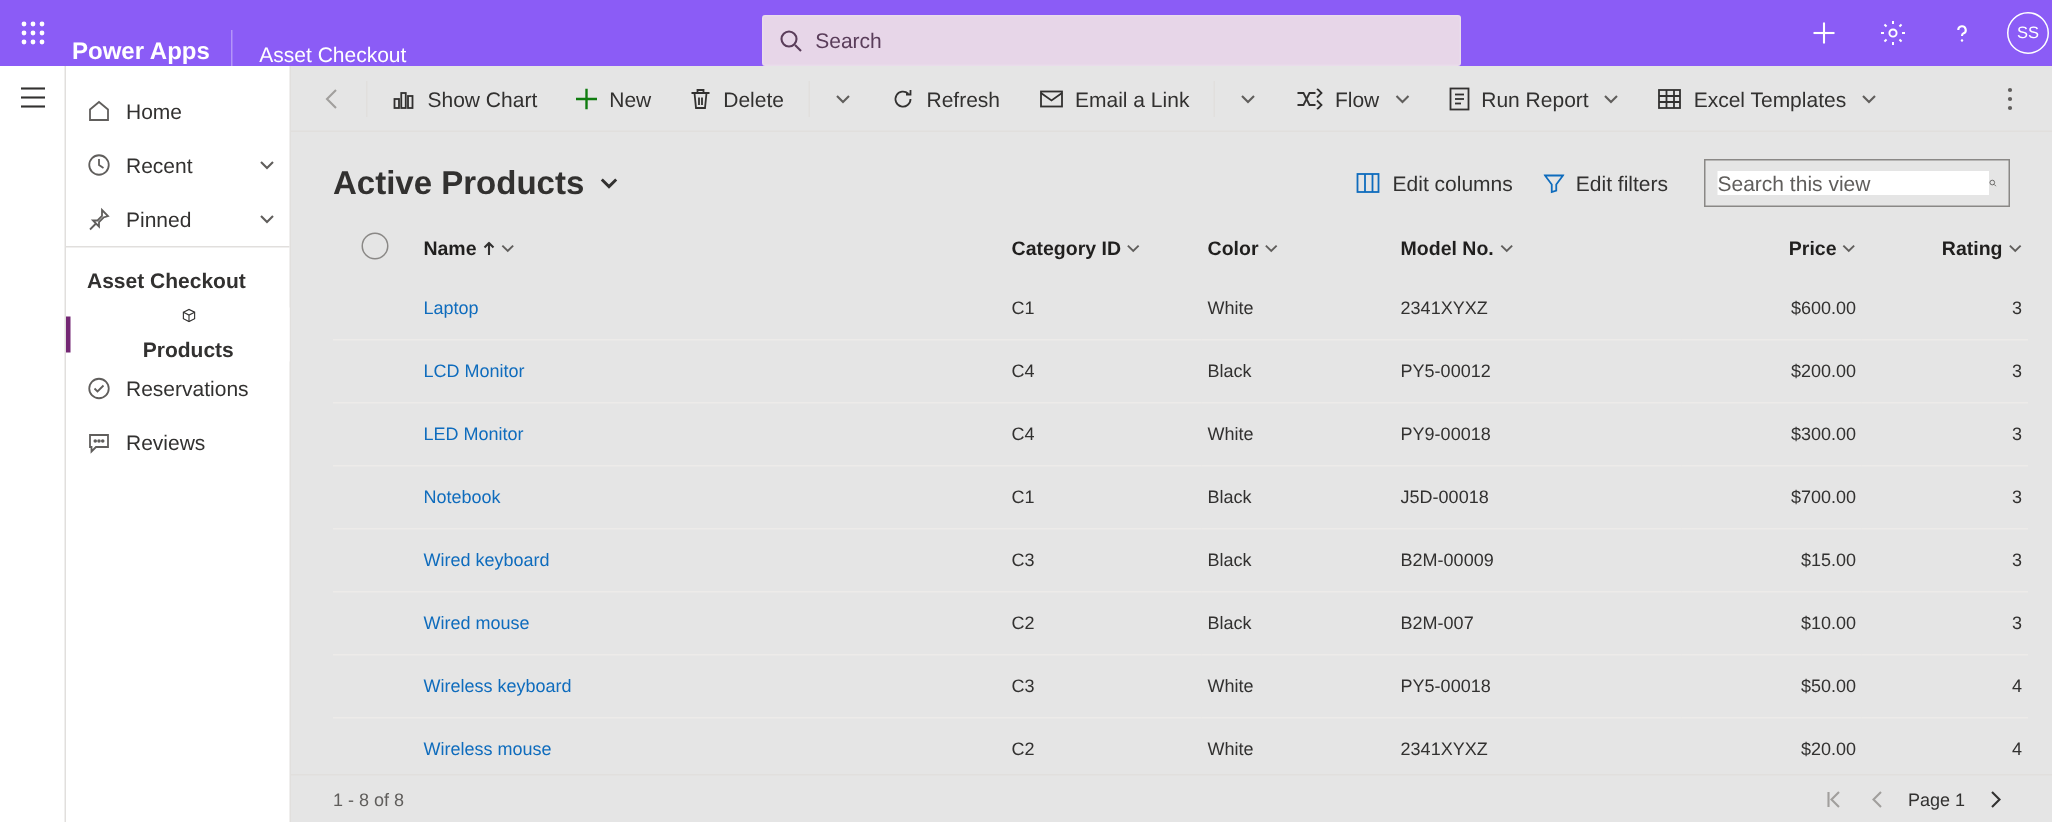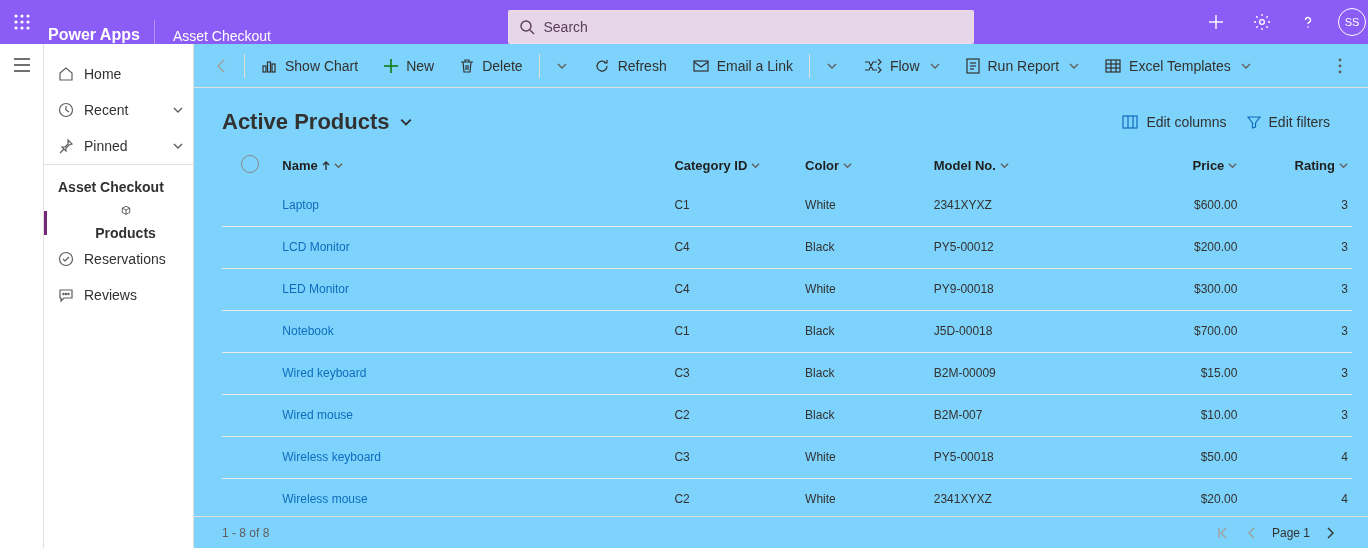--- a/index.html
+++ b/index.html
@@ -26,21 +26,21 @@
 
   .side { width: 150px; border-right: 1px solid #e1dfdd; display: flex; flex-direction: column; padding-top: 12px; }
   .navitem { height: 36px; display: flex; align-items: center; padding: 0 10px 0 14px; gap: 10px; cursor: pointer; position: relative; }
   .navitem .lbl { flex: 1; }
   .navhead { font-weight: 600; padding: 14px 14px 10px 14px; font-size: 14px; }
   .subitem { height: 36px; display: flex; align-items: center; padding-left: 14px; gap: 10px; cursor: pointer; position: relative; }
   .subitem.active { background: #fff; font-weight: 600; flex-direction: column; }
   .subitem.active::before { content: ""; position: absolute; left: 0; top: 6px; bottom: 6px; width: 3px; background: #742774; }
   .side .block2 { border-top: 1px solid #e1dfdd; }
 
-  .main { flex: 1; display: flex; flex-direction: column; background: #7dd3fc; min-width: 0; }
+  .main { flex: 1; display: flex; flex-direction: column; background: #e5e5e5; min-width: 0; }
   .cmdbar { height: 44px; border-bottom: 1px solid #e1dfdd; display: flex; align-items: center; padding: 0 10px; gap: 2px; }
   .iconbtn { height: 44px; min-width: 36px; padding: 0 8px; display: flex; align-items: center; justify-content: center; cursor: pointer; }
   .cmd { height: 44px; display: flex; align-items: center; gap: 8px; padding: 0 12px; cursor: pointer; white-space: nowrap; }
   .cmdsep { width: 1px; height: 24px; background: #e1dfdd; margin: 0 2px; }
   .chev { margin-left: 2px; }
 
   .viewhdr { display: flex; align-items: center; padding: 18px 28px 10px 28px; }
   .viewtitle { font-size: 22px; font-weight: 600; display: flex; align-items: center; gap: 10px; cursor: pointer; }
   .viewhdr .spacer { flex: 1; }
   .linkbtn { display: flex; align-items: center; gap: 8px; color: #323130; padding: 0 10px; height: 32px; cursor: pointer; }
@@ -313,20 +313,27 @@
             <line x1="6" y1="1" x2="6" y2="13"></line>
             <line x1="11" y1="1" x2="11" y2="13"></line>
           </svg>
         <span>Edit columns</span>
       </div>
       <div class="linkbtn">
         <svg width="14" height="14" viewBox="0 0 14 14" fill="none" stroke="#0f6cbd" stroke-width="1.2">
             <path d="M1 2h12L8.5 8v4l-3 1V8z"></path>
           </svg>
         <span>Edit filters</span>
+      </div>
+      <div class="viewsearch">
+        <input type="text" placeholder="Search this view" style="">
+        <svg width="14" height="14" viewBox="0 0 16 16" fill="none" stroke="#323130" stroke-width="1.4">
+            <circle cx="7" cy="7" r="5"></circle>
+            <line x1="11" y1="11" x2="15" y2="15"></line>
+          </svg>
       </div>
     </div>
 
     <div class="grid">
       <table>
         <colgroup>
           <col style="width:56px">
             <col style="width:390px">
             <col style="width:130px">
             <col style="width:128px">

